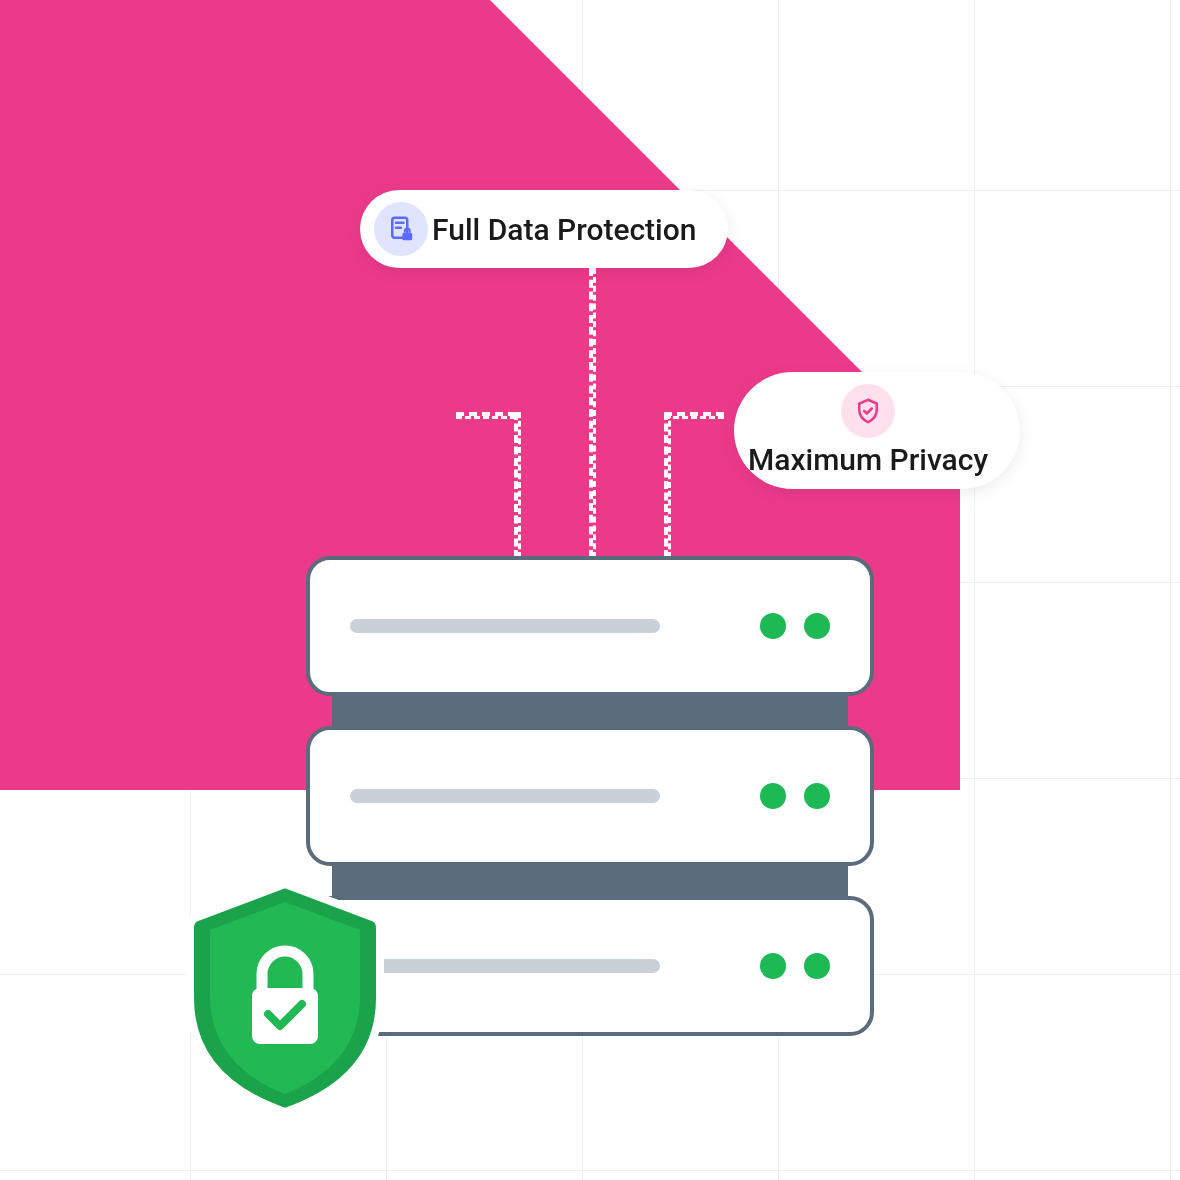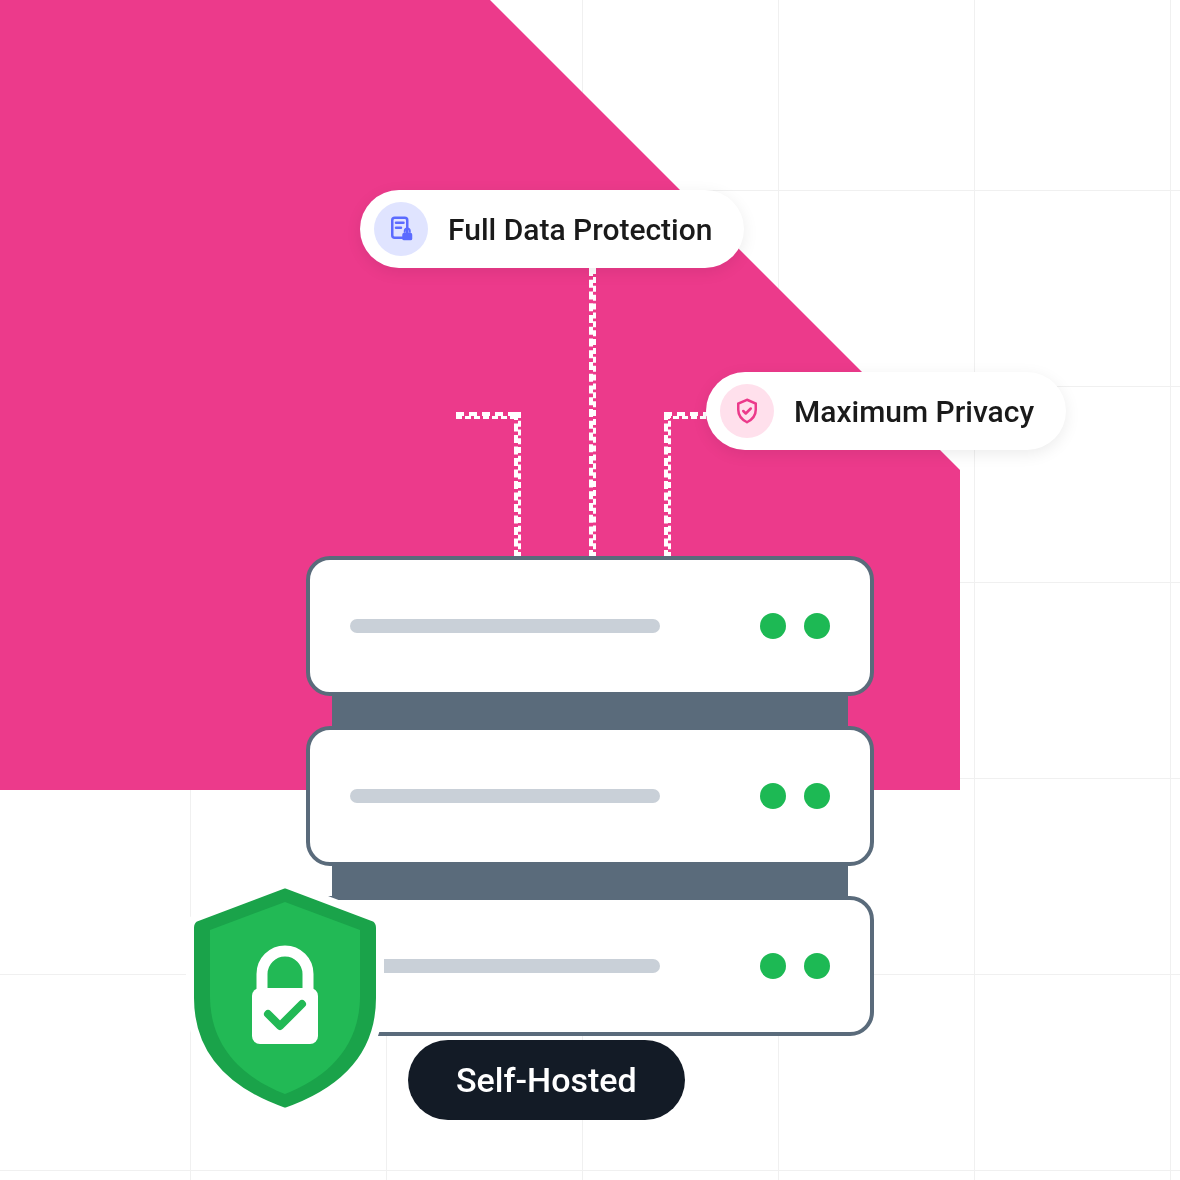--- a/index.html
+++ b/index.html
@@ -74,21 +74,21 @@
     width: 0;
     height: 146px;
     border-left: 4px dashed #fff;
   }
   
   
   .pill {
     position: absolute;
     display: flex;
     align-items: center;
-    gap: 20px;
+    gap: 4px;
     background: #ffffff;
     border-radius: 999px;
     padding: 12px 32px 12px 14px;
     box-shadow: 0 4px 16px rgba(0,0,0,0.08);
     font-size: 30px;
     font-weight: 500;
     color: #1a1a1a;
     white-space: nowrap;
   }
   .pill .icon-circle {
@@ -99,21 +99,21 @@
     align-items: center;
     justify-content: center;
     flex-shrink: 0;
   }
   .icon-circle.blue { background: #e0e4ff; }
   .icon-circle.yellow { background: #ffeec2; }
   .icon-circle.pink { background: #ffe0ec; }
   
   .pill-top { left: 360px; top: 190px; }
   .pill-left { left: 76px; top: 372px; }
-  .pill-right { left: 706px; top: 372px; }
+  .pill-right { left: 734px; top: 372px; flex-direction: column; }
   
   
   .server-stack {
     position: absolute;
     left: 306px;
     top: 556px;
     width: 568px;
   }
   .server-connector {
     margin: 0 26px;
@@ -240,16 +240,13 @@
       <path d="M105 24 L180 52 V118 C180 170 146 200 105 216 C64 200 30 170 30 118 V52 Z" fill="#22b955"></path>
 
       <rect x="72" y="110" width="66" height="56" rx="8" fill="#ffffff"></rect>
 
       <path d="M82 110 V96 a23 23 0 0 1 46 0 V110" stroke="#ffffff" stroke-width="11" fill="none" stroke-linecap="round"></path>
 
       <path d="M88 136 l12 12 l22 -22" stroke="#22b955" stroke-width="8" fill="none" stroke-linecap="round" stroke-linejoin="round"></path>
     </svg>
   </div>
 
-  <div class="label-chip">
-    <span>Self-Hosted</span>
-  </div>
 </div>
 
 </body></html>

